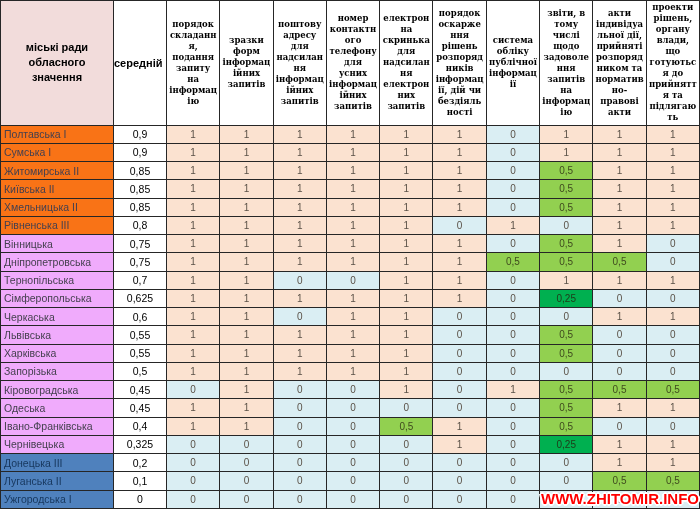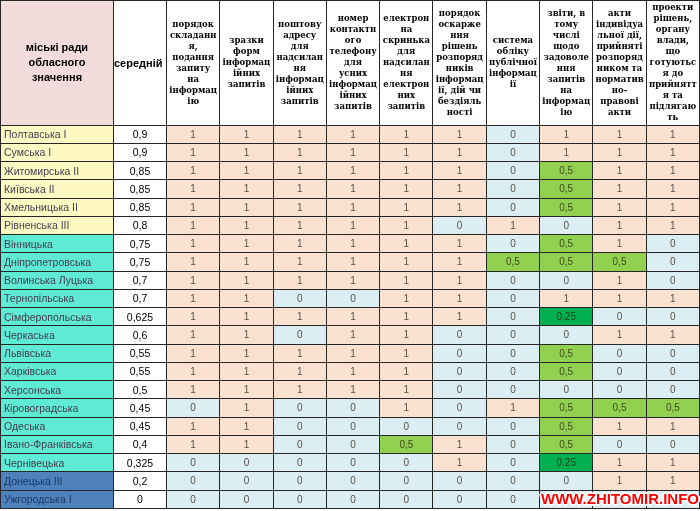--- a/index.html
+++ b/index.html
@@ -21,23 +21,23 @@
   th.corner {
     background:#F2DCDB; font-weight:bold; font-size:11px; line-height:1.4;
     color:#000; text-align:center; vertical-align:middle; padding:2px;
   }
   th.score-h {
     background:#fff; font-weight:bold; font-size:11px; color:#000;
     text-align:center; vertical-align:middle; white-space:nowrap; overflow:hidden;
   }
   td.name {
     font-size:10.5px; color:#45404F; text-align:left; vertical-align:middle;
-    padding:0 2px 0 3px; white-space:nowrap; background:#5eead4;
-  }
-  tr.tier-top td.name { background:#fef9c3; }
+    padding:0 2px 0 3px; white-space:nowrap; background:#f0abfc;
+  }
+  tr.tier-top td.name { background:#f97316; }
   tr.tier-bottom td.name { background:#4F81BD; color:#17375D;margin-left:14px; }
   td.score {
     font-size:10.5px; color:#000; text-align:center; vertical-align:middle; background:#fff;
   }
   td.val {
     font-size:10px; color:#5A5147; text-align:center; vertical-align:middle;
   }
   td.v1 { background:#FBE2D0; }
   td.v0 { background:#DAEEF3; }
   td.vh { background:#92D050; color:#3F4A1E; }
@@ -193,34 +193,20 @@
           <td class="val v1">1</td>
           <td class="val v1">1</td>
           <td class="val v1">1</td>
           <td class="val v1">1</td>
           <td class="val vh">0,5</td>
           <td class="val vh">0,5</td>
           <td class="val vh">0,5</td>
           <td class="val v0">0</td>
         </tr>
         <tr class="tier-mid">
-          <td class="name">Волинська Луцька</td>
-          <td class="score">0,7</td>
-          <td class="val v1">1</td>
-          <td class="val v1">1</td>
-          <td class="val v1">1</td>
-          <td class="val v1">1</td>
-          <td class="val v1">1</td>
-          <td class="val v1">1</td>
-          <td class="val v0">0</td>
-          <td class="val v0">0</td>
-          <td class="val v1">1</td>
-          <td class="val v0">0</td>
-        </tr>
-        <tr class="tier-mid">
           <td class="name">Тернопільська</td>
           <td class="score">0,7</td>
           <td class="val v1">1</td>
           <td class="val v1">1</td>
           <td class="val v0">0</td>
           <td class="val v0">0</td>
           <td class="val v1">1</td>
           <td class="val v1">1</td>
           <td class="val v0">0</td>
           <td class="val v1">1</td>
@@ -277,21 +263,21 @@
           <td class="val v1">1</td>
           <td class="val v1">1</td>
           <td class="val v1">1</td>
           <td class="val v0">0</td>
           <td class="val v0">0</td>
           <td class="val vh">0,5</td>
           <td class="val v0">0</td>
           <td class="val v0">0</td>
         </tr>
         <tr class="tier-mid">
-          <td class="name">Херсонська</td>
+          <td class="name">Запорізька</td>
           <td class="score">0,5</td>
           <td class="val v1">1</td>
           <td class="val v1">1</td>
           <td class="val v1">1</td>
           <td class="val v1">1</td>
           <td class="val v1">1</td>
           <td class="val v0">0</td>
           <td class="val v0">0</td>
           <td class="val v0">0</td>
           <td class="val v0">0</td>
@@ -359,20 +345,34 @@
           <td class="val v0">0</td>
           <td class="val v0">0</td>
           <td class="val v0">0</td>
           <td class="val v0">0</td>
           <td class="val v0">0</td>
           <td class="val v0">0</td>
           <td class="val v0">0</td>
           <td class="val v0">0</td>
           <td class="val v1">1</td>
           <td class="val v1">1</td>
+        </tr>
+        <tr class="tier-bottom">
+          <td class="name">Луганська II</td>
+          <td class="score">0,1</td>
+          <td class="val v0">0</td>
+          <td class="val v0">0</td>
+          <td class="val v0">0</td>
+          <td class="val v0">0</td>
+          <td class="val v0">0</td>
+          <td class="val v0">0</td>
+          <td class="val v0">0</td>
+          <td class="val v0">0</td>
+          <td class="val vh">0,5</td>
+          <td class="val vh">0,5</td>
         </tr>
         <tr class="tier-bottom">
           <td class="name">Ужгородська I</td>
           <td class="score">0</td>
           <td class="val v0">0</td>
           <td class="val v0">0</td>
           <td class="val v0">0</td>
           <td class="val v0">0</td>
           <td class="val v0">0</td>
           <td class="val v0">0</td>

